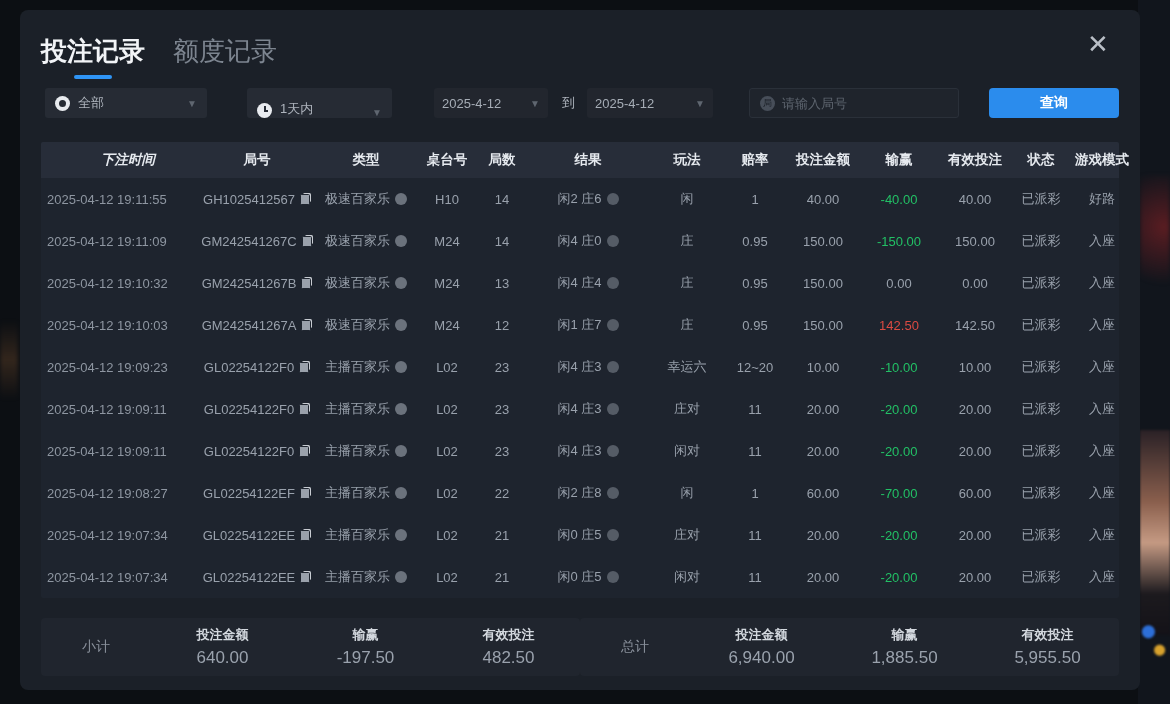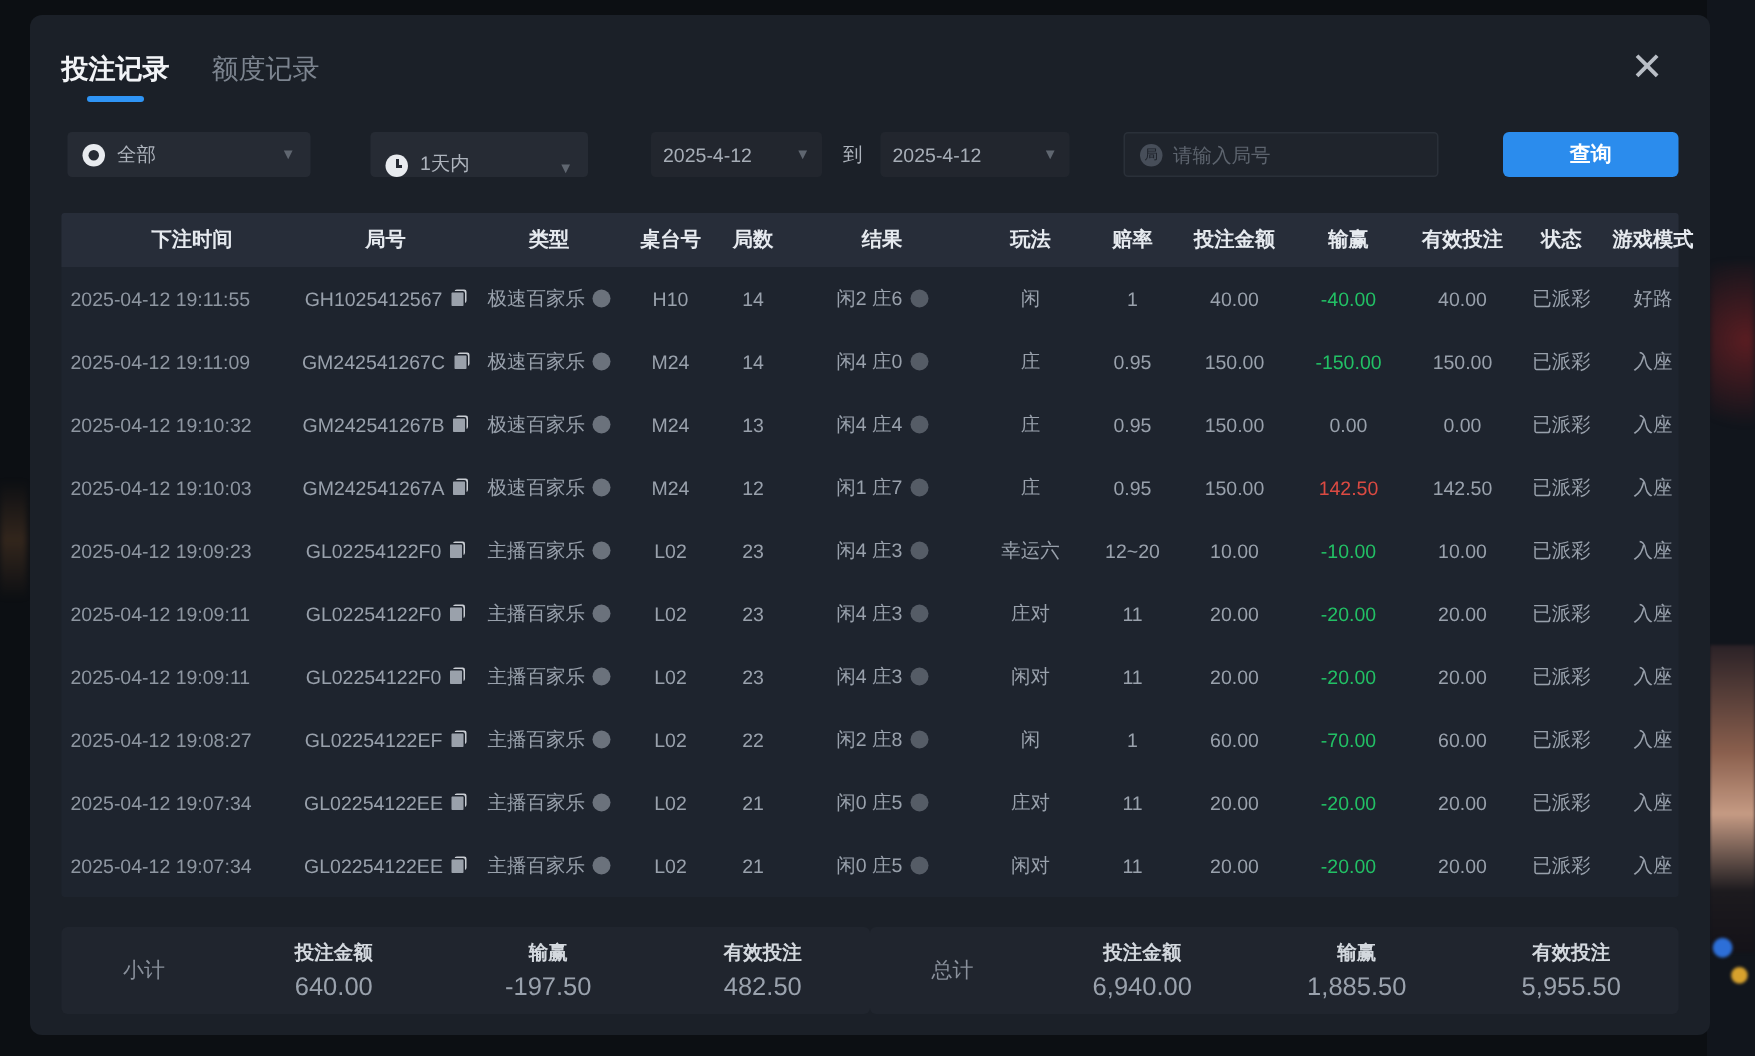--- a/index.html
+++ b/index.html
@@ -21,21 +21,21 @@
 
   
   .modal { position:absolute; left:20px; top:10px; width:1120px; height:680px;
     background:#1b2028; border-radius:8px; }
 
   .close-btn { position:absolute; top:20px; right:28px; width:28px; height:28px;
     background:none; border:none; color:#b9bec6; font-size:26px; line-height:26px;
     cursor:pointer; font-weight:300; }
 
   .tabs { position:absolute; top:24px; left:21px; display:flex; gap:28px; }
-  .tab { font-size:18px; color:#7d8590; cursor:pointer; position:relative; padding-bottom:10px; }
+  .tab { font-size:26px; color:#7d8590; cursor:pointer; position:relative; padding-bottom:10px; }
   .tab.active { color:#f2f4f7; font-weight:bold; }
   .tab.active .tab-underline { position:absolute; left:50%; transform:translateX(-50%);
     bottom:0; width:38px; height:4px; border-radius:2px; background:#2f94f5; }
 
   
   .filters { position:absolute; top:78px; left:21px; right:21px; height:30px;
     display:flex; align-items:center; }
   .sel, .datebox, .searchbox { height:30px; background:#262b34; border-radius:3px;
     display:flex; align-items:center; color:#aeb4bd; font-size:13px; }
   .sel { padding:0 10px; }
@@ -52,35 +52,35 @@
   .datebox { width:114px; margin-left:42px; padding:0 8px; background:#22262e; color:#a6adb6; }
   .datebox .caret { margin-left:auto; color:#5f6670; font-size:10px; }
   .datebox.second { width:126px; margin-left:0; }
   .to-label { color:#aeb4bd; font-size:13px; margin:0 12px 0 14px; }
   .searchbox { width:210px; margin-left:36px; background:#1f242c; border:1px solid #2a3039; padding:0 10px; }
   .gicon { width:15px; height:15px; border-radius:50%; background:#474e59; color:#1b2028;
     font-size:9px; line-height:15px; text-align:center; margin-right:7px; flex:none; }
   .searchbox input { background:none; border:none; outline:none; color:#e5e5e5;
     font-size:13px; width:100%; font-family:inherit; }
   .searchbox input::placeholder { color:#5d646e; }
-  .query-btn { margin-left:auto; width:117px; height:30px; background:#2b8ced; border:none;
+  .query-btn { margin-left:auto; width:130px; height:30px; background:#2b8ced; border:none;
     border-radius:4px; color:#fff; font-size:14px; font-weight:bold; cursor:pointer; font-family:inherit; }
 
   
   .tablewrap { position:absolute; top:132px; left:21px; right:21px; height:456px;
     background:#1e242e; border-radius:2px; }
   .trow { display:flex; align-items:center; height:42px; font-size:13px; color:#99a1ac; }
   .thead { height:36px; background:#272d39; color:#e6eaef; font-weight:bold; font-size:13.5px;
     border-radius:2px 2px 0 0; display:flex; align-items:center; }
   .cell { text-align:center; flex:none; display:flex; align-items:center; justify-content:center; gap:5px; }
   .c1{width:158px;} .c2{width:116px;} .c3{width:102px;} .c4{width:60px;} .c5{width:50px;}
   .c6{width:122px;} .c7{width:76px;} .c8{width:60px;} .c9{width:76px;} .c10{width:76px;}
   .c11{width:76px;} .c12{width:56px;} .c13{width:66px;}
   .cell.c1 { justify-content:flex-start; padding-left:6px; color:#8e96a1; }
-  .thead .cell.c1 { justify-content:center; padding-left:16px; color:#e6eaef; }
+  .thead .cell.c1 { justify-content:center; padding-left:16px; color:#e6eaef;font-style:italic; }
   .copy-icon { width:11px; height:12px; position:relative; flex:none; }
   .copy-icon::before { content:""; position:absolute; right:0; top:0; width:8px; height:9px;
     background:#c9cdd3; border-radius:1.5px; }
   .copy-icon::after { content:""; position:absolute; left:0; bottom:0; width:8px; height:9px;
     background:#9aa1ab; border-radius:1.5px; border:1px solid #1e242e; }
   .dot-icon { width:12px; height:12px; border-radius:50%; background:#6b727c; flex:none; }
   .dot-icon.dim { background:#555c66; }
   .win-green { color:#22c065; }
   .win-red   { color:#db4a42; }
   .win-neutral { color:#99a1ac; }

